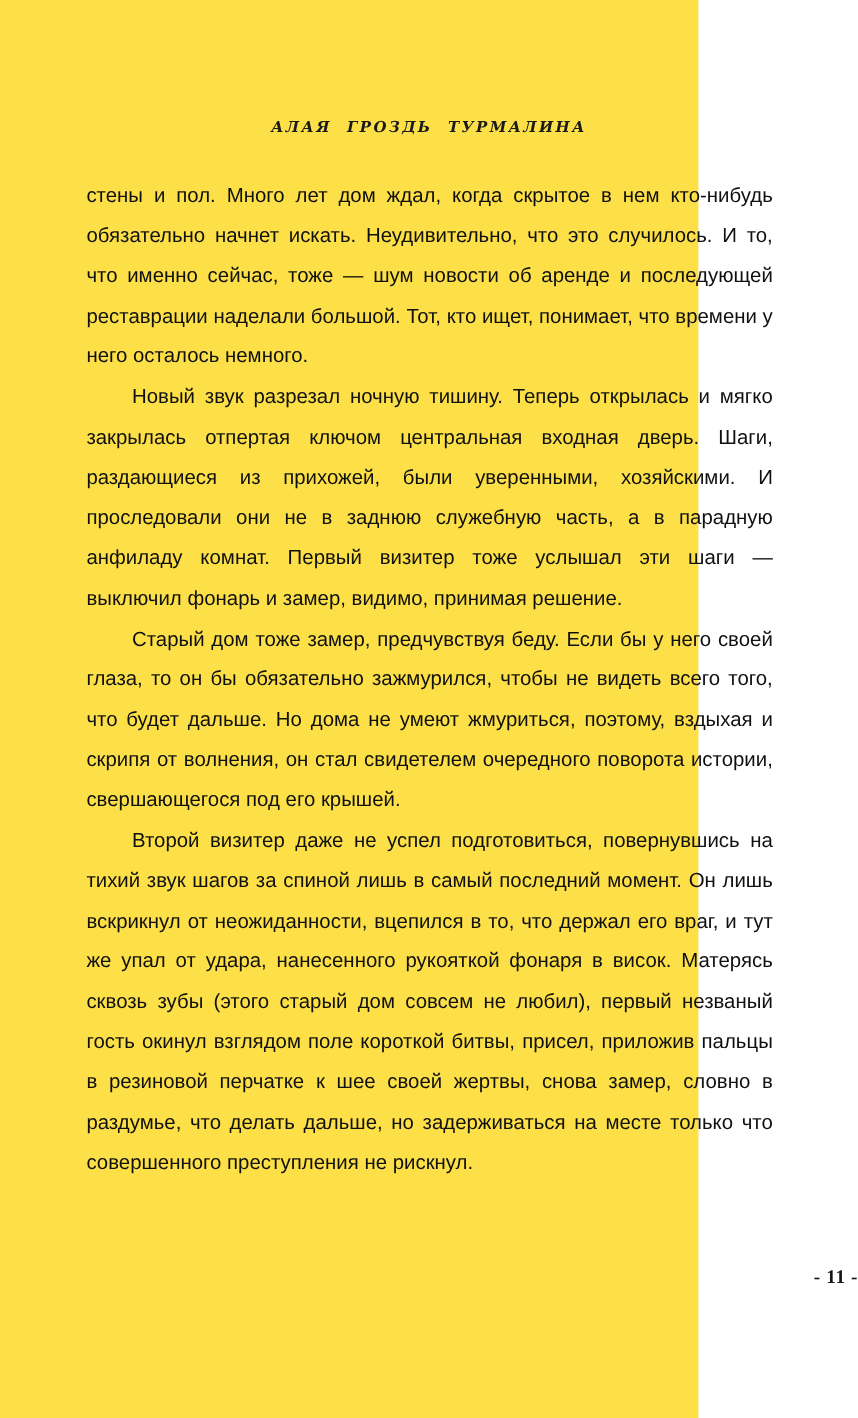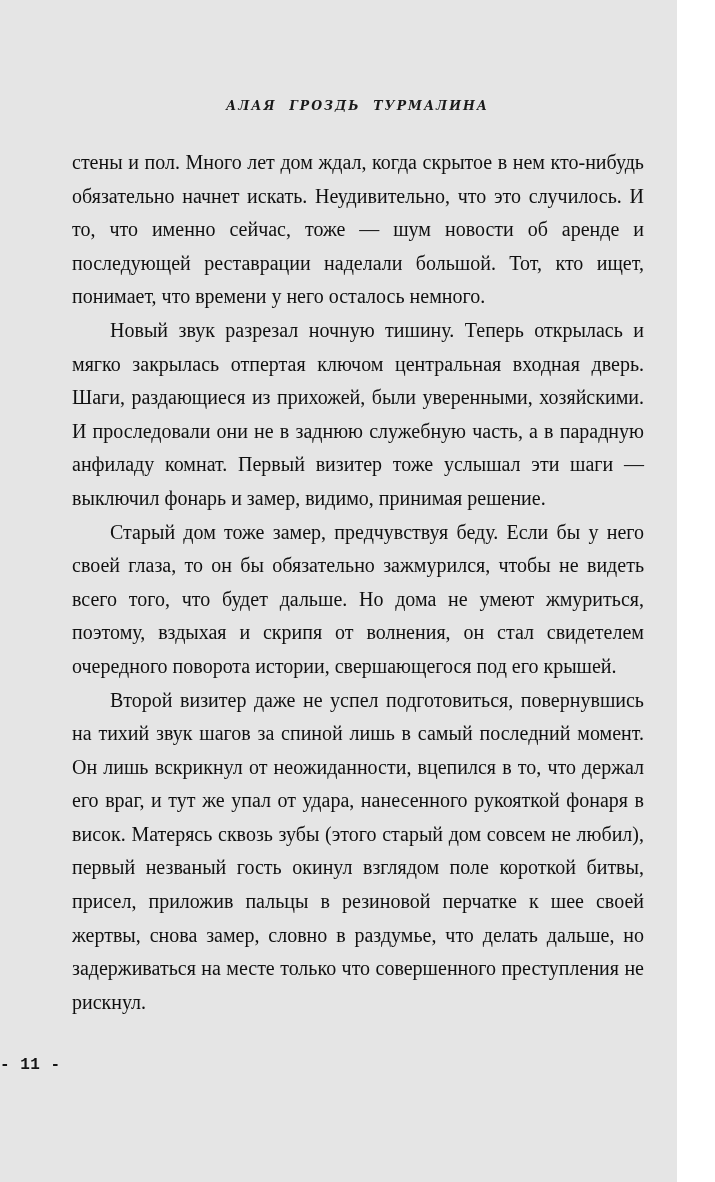--- a/index.html
+++ b/index.html
@@ -12,64 +12,64 @@
     height: 1182px;
     font-family: "Liberation Sans", sans-serif;
     color: #111111;
     position: relative;
     overflow: hidden;
   }
   .page {
     position: absolute;
     left: 0;
     top: 0;
-    width: 677px;
+    width: 582px;
     height: 1182px;
-    background: #e5e5e5;
+    background: #fde047;
   }
   .running-head {
     position: absolute;
     left: 0;
     top: 98px;
     width: 715px;
     text-align: center;
     font-family: "DejaVu Serif", serif;
     font-style: italic;
     font-weight: 700;
     font-size: 12.5px;
     letter-spacing: 2.0px;
     color: #1a1a1a;
     white-space: pre;
   }
   .body-text {
     position: absolute;
     left: 72px;
     top: 146px;
     width: 572px;
-    font-family: Liberation Serif, serif;
-    font-size: 20px;
+    font-family: Liberation Sans, sans-serif;
+    font-size: 17px;
     line-height: 33.6px;
     text-align: justify;
     color: #101010;
     hyphens: manual;
   }
   .body-text p {
     margin: 0;
     text-indent: 38px;
   }
   .body-text p.first {
     text-indent: 0;
   }
   .folio {
     position: absolute;
     left: 0;
     top: 1056px;
     width: 715px;
-    text-align: left;
-    font-family: Liberation Mono, monospace;
+    text-align: right;
+    font-family: Liberation Serif, serif;
     font-size: 16px;
     font-weight: 700;
     color: #141414;
     letter-spacing: 0.5px;
   }
 </style>
 </head>
 <body>
 
 <div class="page">

